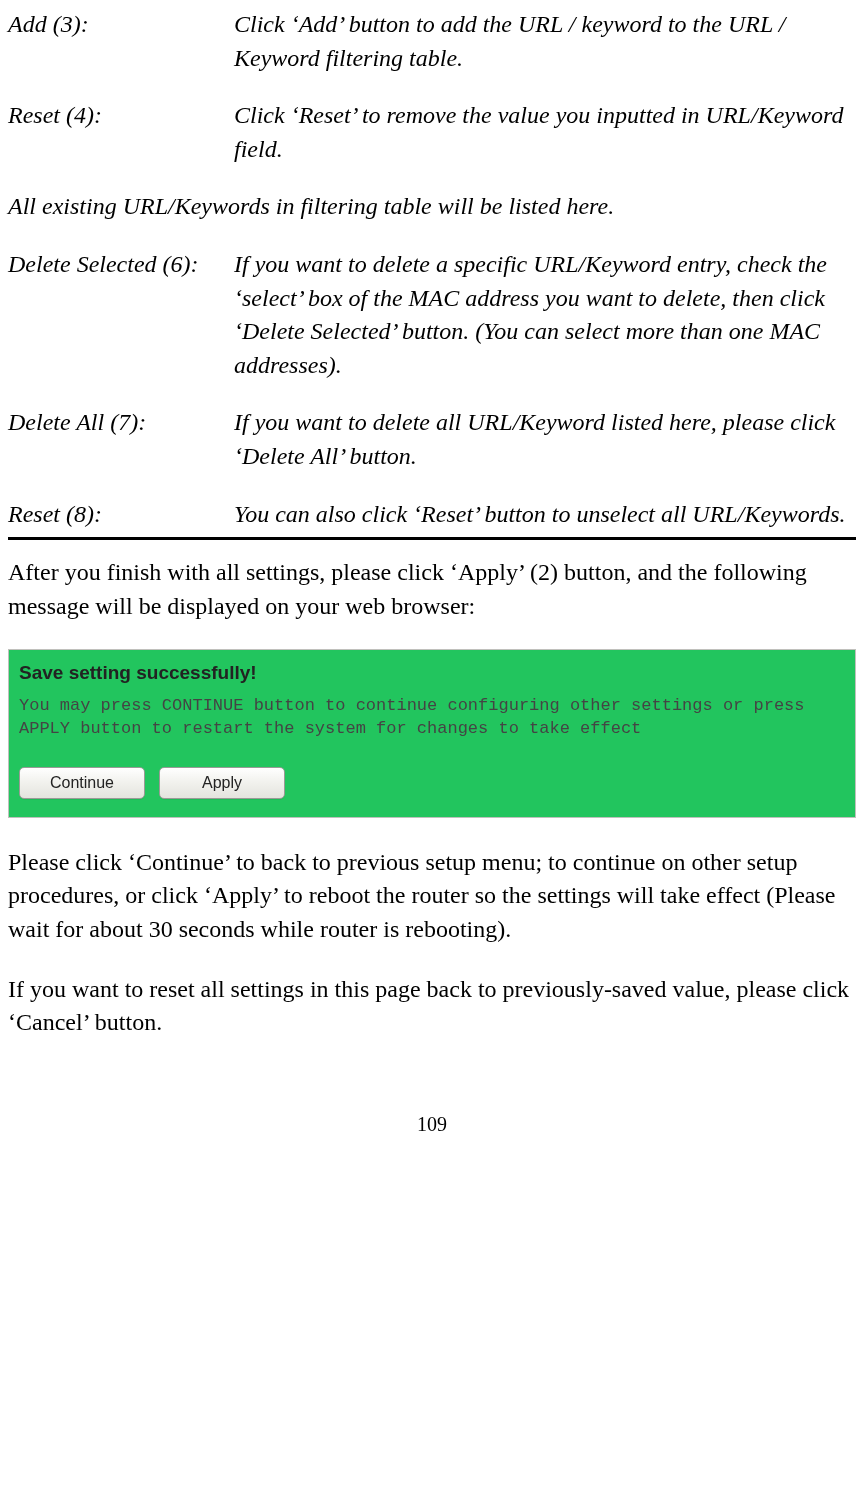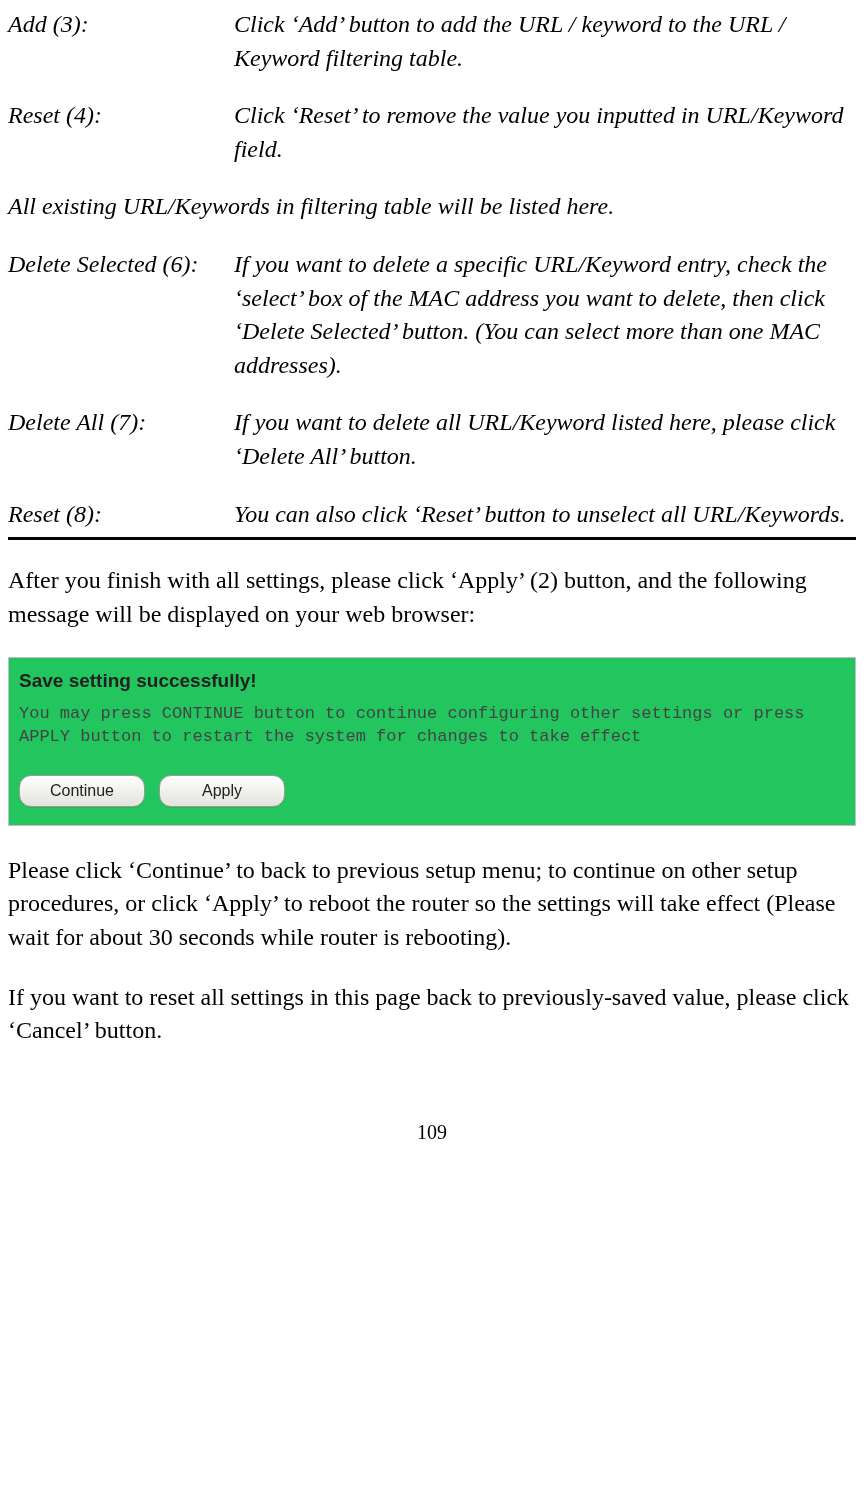--- a/index.html
+++ b/index.html
@@ -9,21 +9,21 @@
       margin: 0;
       padding: 8px 8px 40px 8px;
       width: 864px;
       box-sizing: border-box;
       color: #000;
     }
     .definitions {
       font-style: italic;
       border-bottom: 3px solid #000;
       padding-bottom: 6px;
-      margin-bottom: 24px;
+      margin-bottom: 16px;
     }
     .def-row {
       display: flex;
       margin-bottom: 24px;
     }
     .def-row:last-child {
       margin-bottom: 0;
     }
     .def-term {
       flex: 0 0 218px;
@@ -60,21 +60,21 @@
       gap: 14px;
     }
     .dialog-btn {
       font-family: Arial, Helvetica, sans-serif;
       font-size: 16px;
       color: #222;
       width: 124px;
       height: 30px;
       background: linear-gradient(#ffffff, #f2f2ee 45%, #e4e4de);
       border: 1px solid #9a9a96;
-      border-radius: 12px;
+      border-radius: 5px;
       box-shadow: inset 0 1px 0 #fff, 0 1px 0 rgba(0,0,0,0.05);
       display: flex;
       align-items: center;
       justify-content: center;
       cursor: pointer;
     }
     .page-number {
       text-align: center;
       font-size: 20px;
       margin-top: 70px;

